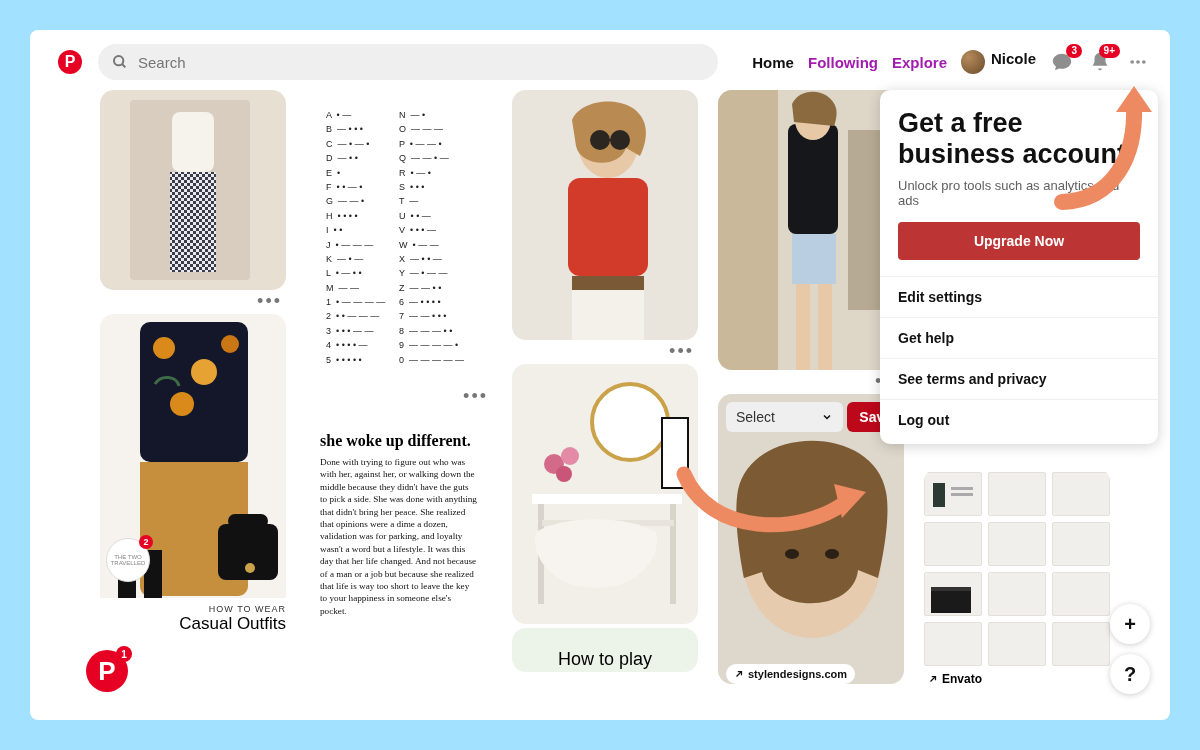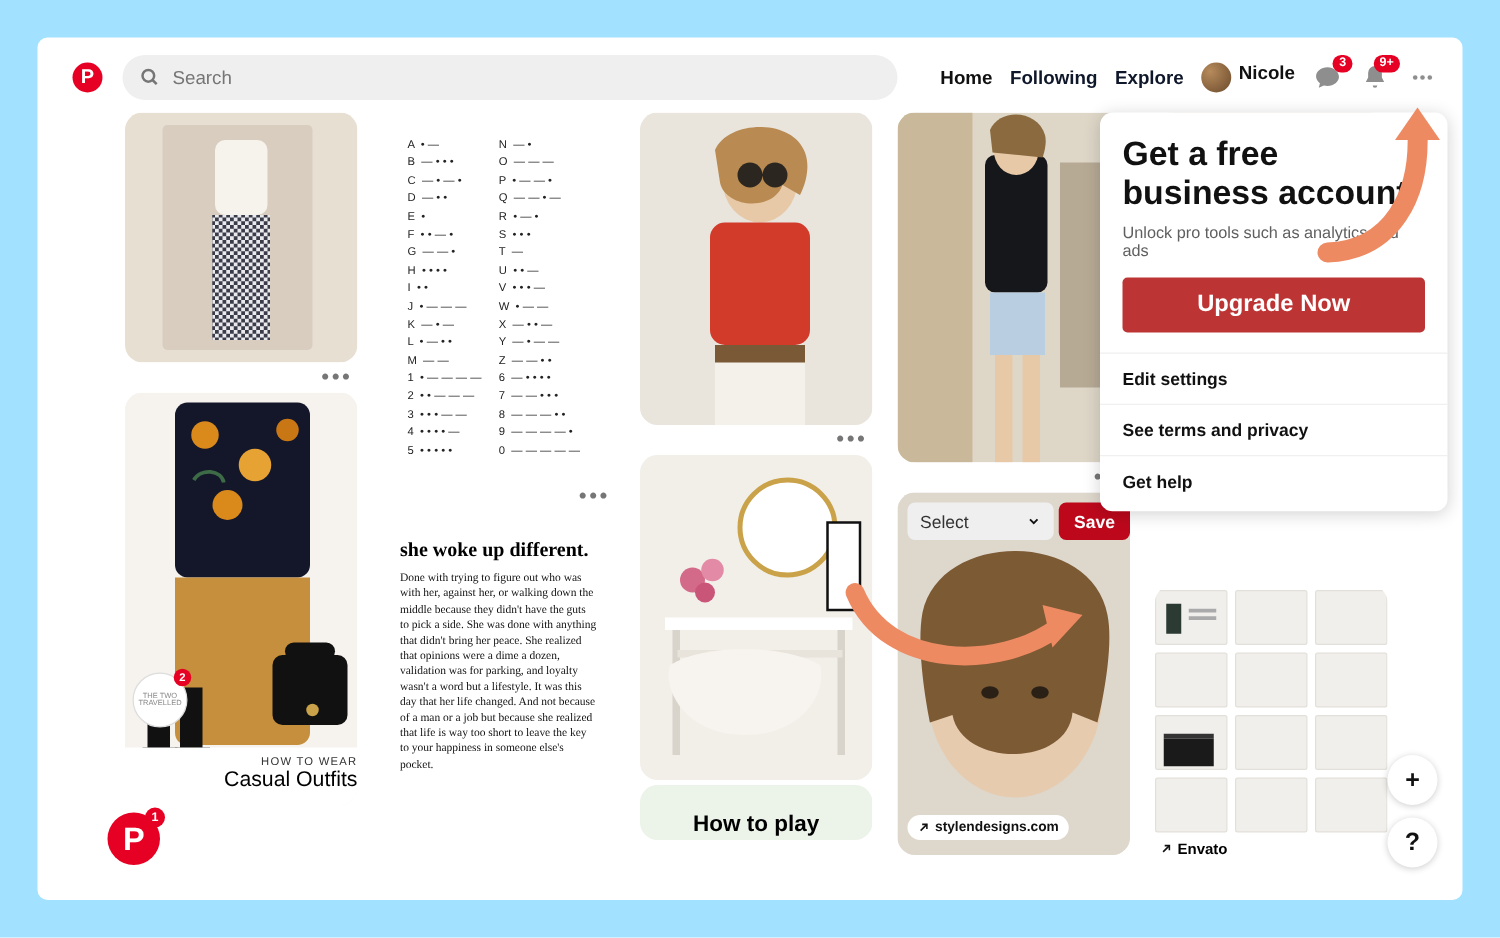--- a/index.html
+++ b/index.html
@@ -4,41 +4,41 @@
 <style>
   * { box-sizing: border-box; margin: 0; padding: 0; font-family: -apple-system, BlinkMacSystemFont, "Segoe UI", Helvetica, Arial, sans-serif; }
   body { background: #a2e1ff; width: 1200px; height: 750px; overflow: hidden; padding: 30px; position: relative; }
   .app { background: #fff; width: 100%; height: 100%; border-radius: 8px; overflow: hidden; position: relative; }
   
   .header { display: flex; align-items: center; padding: 14px 20px 10px 28px; gap: 16px; position: relative; z-index: 10; }
   .logo { width: 24px; height: 24px; border-radius: 50%; background: #e60023; display: flex; align-items: center; justify-content: center; color: #fff; font-weight: 900; font-size: 16px; flex-shrink: 0; }
   .searchbox { flex: 1; display: flex; align-items: center; gap: 10px; background: #efefef; border-radius: 20px; height: 36px; padding: 1px 14px; color: #5f5f5f; max-width: 620px; }
   .searchbox input { border: 0; background: transparent; font-size: 15px; outline: none; flex: 1; color: #5f5f5f; }
   .nav { display: flex; align-items: center; gap: 14px; margin-left: auto; }
-  .nav a { font-size: 15px; font-weight: 700; color: #0f172a; text-decoration: none; }
+  .nav a { font-size: 15px; font-weight: 700; color: #a21caf; text-decoration: none; }
   .nav a.active { color: #111; }
   .avatar { width: 24px; height: 24px; border-radius: 50%; background: radial-gradient(circle at 30% 30%, #b68b5c, #6b4a2b); }
   .nav .username { color: #111; font-weight: 700; font-size: 15px; }
   .icon-btn { position: relative; width: 24px; height: 24px; display:flex; align-items:center; justify-content:center; color:#8e8e8e; }
   .badge { position: absolute; top: -6px; right: -8px; background: #e60023; color: #fff; font-size: 10px; font-weight: 700; border-radius: 10px; padding: 1px 5px; line-height: 12px; }
   
   .feed { position: relative; padding: 0 70px; height: calc(100% - 60px); }
   .col { position: absolute; width: 186px; }
   .c1 { left: 70px; } .c2 { left: 276px; } .c3 { left: 482px; } .c4 { left: 688px; } .c5 { left: 894px; }
   .pin { border-radius: 14px; width: 186px; margin-bottom: 4px; overflow: hidden; position: relative; }
   .pin-foot { display:flex; justify-content:flex-end; padding: 2px 4px 8px; }
   .dots { color:#767676; font-size:18px; letter-spacing:2px; line-height:10px; cursor:pointer; }
-  .link-chip { position:absolute; bottom:12px; left:8px; background:#fff; border-radius:14px; font-size:11px; font-weight:700; padding:4px 8px; display:flex; align-items:center; gap:4px; color:#111; }
+  .link-chip { position:absolute; bottom:0; left:8px; background:#fff; border-radius:14px; font-size:11px; font-weight:700; padding:4px 8px; display:flex; align-items:center; gap:4px; color:#111; }
   .ph { width:100%; display:block; }
   
   .menu { position: absolute; top: 60px; right: 12px; width: 278px; background: #fff; border-radius: 10px; box-shadow: 0 2px 14px rgba(0,0,0,.18); z-index: 40; padding: 14px 0 4px; }
   .menu .promo { padding: 4px 18px 16px; }
   .menu h2 { font-size: 27px; font-weight: 700; line-height: 1.15; color: #111; margin-bottom: 8px; }
   .menu .sub { font-size: 13px; color: #5f5f5f; margin-bottom: 14px; }
-  .upgrade { display:block; width:100%; background:#bd3434; color:#fff; border:0; border-radius:4px; font-weight:700; font-size:19px; padding:11px 0; cursor:pointer; }
+  .upgrade { display:block; width:100%; background:#bd3434; color:#fff; border:0; border-radius:4px; font-weight:700; font-size:14px; padding:11px 0; cursor:pointer; }
   .menu-item { padding: 12px 18px; font-size: 14px; font-weight: 700; color:#111; cursor:pointer; border-top:1px solid #f0f0f0; }
   .menu-item:first-of-type { border-top: 2px solid #ececec; }
   
   .pin.hover .overlay { position:absolute; top:8px; left:8px; right:0; display:flex; gap:4px; z-index:3;}
   .sel { flex:1; background:#efefef; border-radius:6px; padding:7px 10px; font-size:14px; color:#333; display:flex; justify-content:space-between; align-items:center;}
   .savebtn { background:#bd081c; color:#fff; border:0; border-radius:6px; font-weight:700; font-size:14px; padding:7px 12px;}
   
   .arrow1 { position:absolute; top:52px; right:16px; z-index:60; }
   .arrow2 { position:absolute; top:430px; right:300px; z-index:60; }
   
@@ -276,21 +276,21 @@
             <circle cx="42" cy="100" r="10" fill="#d46a8a"></circle>
             <circle cx="58" cy="92" r="9" fill="#e38aa6"></circle>
             <circle cx="52" cy="110" r="8" fill="#c95578"></circle>
             <rect x="150" y="54" width="26" height="70" fill="#fff" stroke="#111" stroke-width="2"></rect>
           </svg>
       </div>
       <div class="pin" style="margin-top:4px;">
         <svg class="ph" viewBox="0 0 186 44">
             <rect width="186" height="44" fill="#ecf4ea"></rect>
           </svg>
-        <div style="position:absolute;left:0;right:0;bottom:2px;text-align:center;font-weight:700;font-size:18px;">How to play</div>
+        <div style="position:absolute;left:0;right:0;bottom:2px;text-align:center;font-weight:400;font-size:18px;">How to play</div>
       </div>
     </div>
 
     <div class="col c4">
       <div class="pin">
         <svg class="ph" viewBox="0 0 186 280">
             <rect width="186" height="280" fill="#ded7c8"></rect>
             <rect x="0" y="0" width="60" height="280" fill="#c9b99a"></rect>
             <rect x="130" y="40" width="56" height="180" fill="#b7aa95"></rect>
             <rect x="70" y="34" width="50" height="110" fill="#16171a" rx="8"></rect>
@@ -369,22 +369,23 @@
 
   </div>
 
   <div class="menu">
     <div class="promo">
       <h2>Get a free business account</h2>
       <div class="sub">Unlock pro tools such as analytics and ads</div>
       <button class="upgrade">Upgrade Now</button>
     </div>
     <div class="menu-item">Edit settings</div>
+    <div class="menu-item">Get help</div>
     <div class="menu-item">See terms and privacy</div>
-    <div class="menu-item">Get help</div>
+    <div class="menu-item">Log out</div>
   </div>
 
   <svg class="arrow1" width="110" height="130" viewBox="0 0 110 130">
       <path d="M18 120 C 70 118, 92 74, 90 24" fill="none" stroke="#ee8a62" stroke-width="16" stroke-linecap="round"></path>
       <polygon points="90,4 72,30 108,30" fill="#ee8a62"></polygon>
     </svg>
   <svg class="arrow2" width="200" height="90" viewBox="0 0 200 90">
       <path d="M14 14 C 40 76, 130 76, 176 42" fill="none" stroke="#ee8a62" stroke-width="15" stroke-linecap="round"></path>
       <polygon points="196,32 164,24 172,58" fill="#ee8a62"></polygon>
     </svg>

